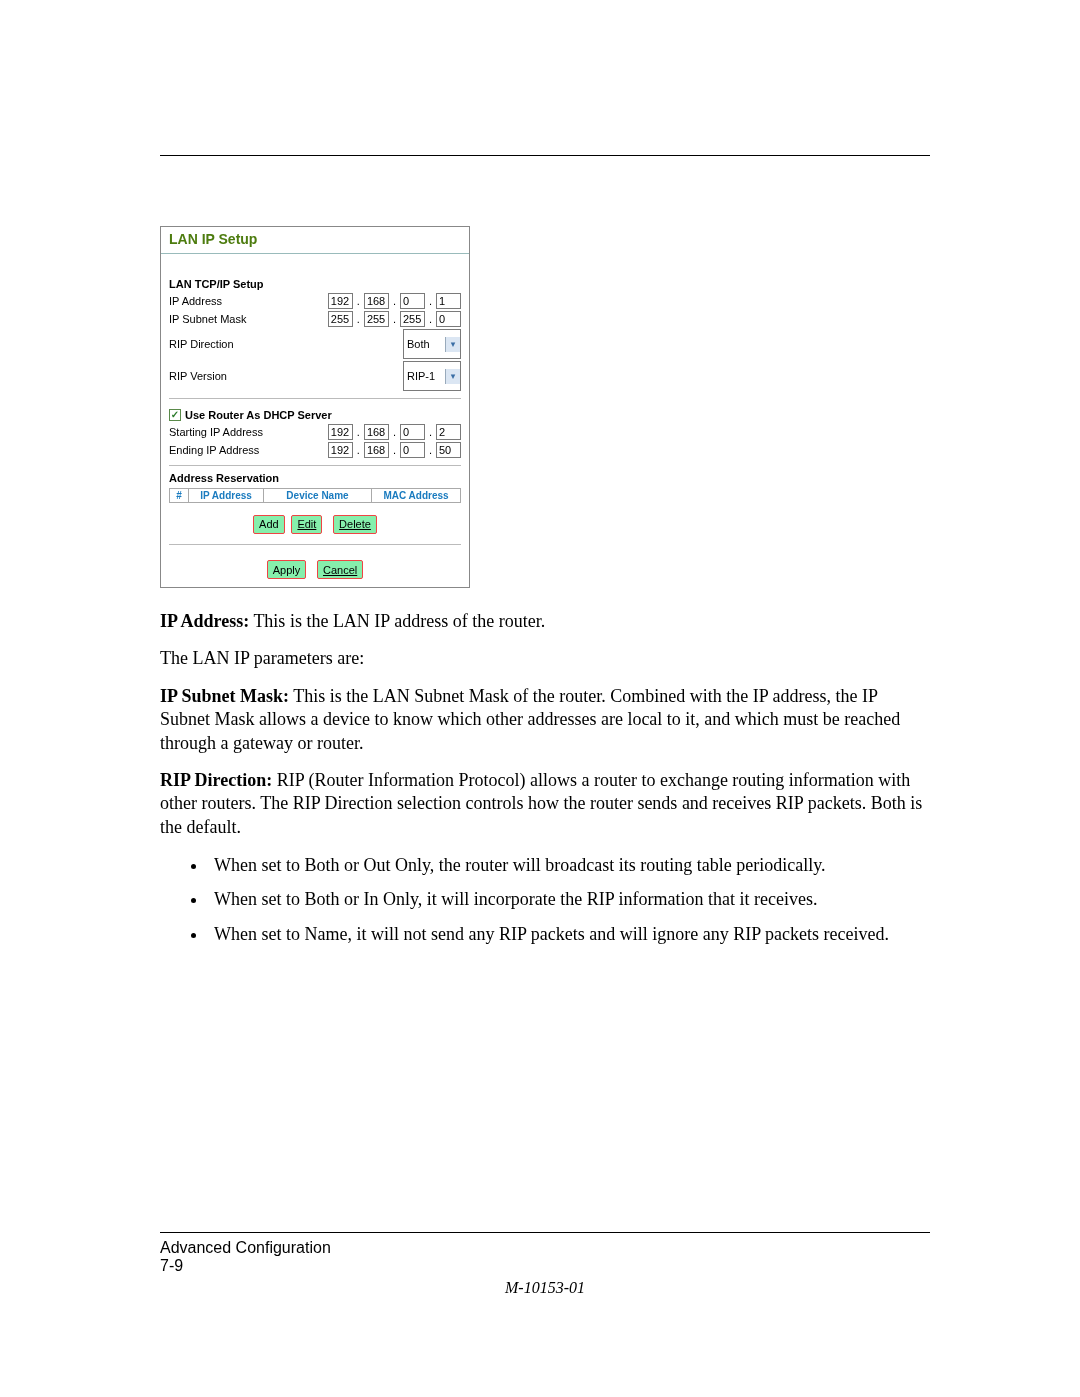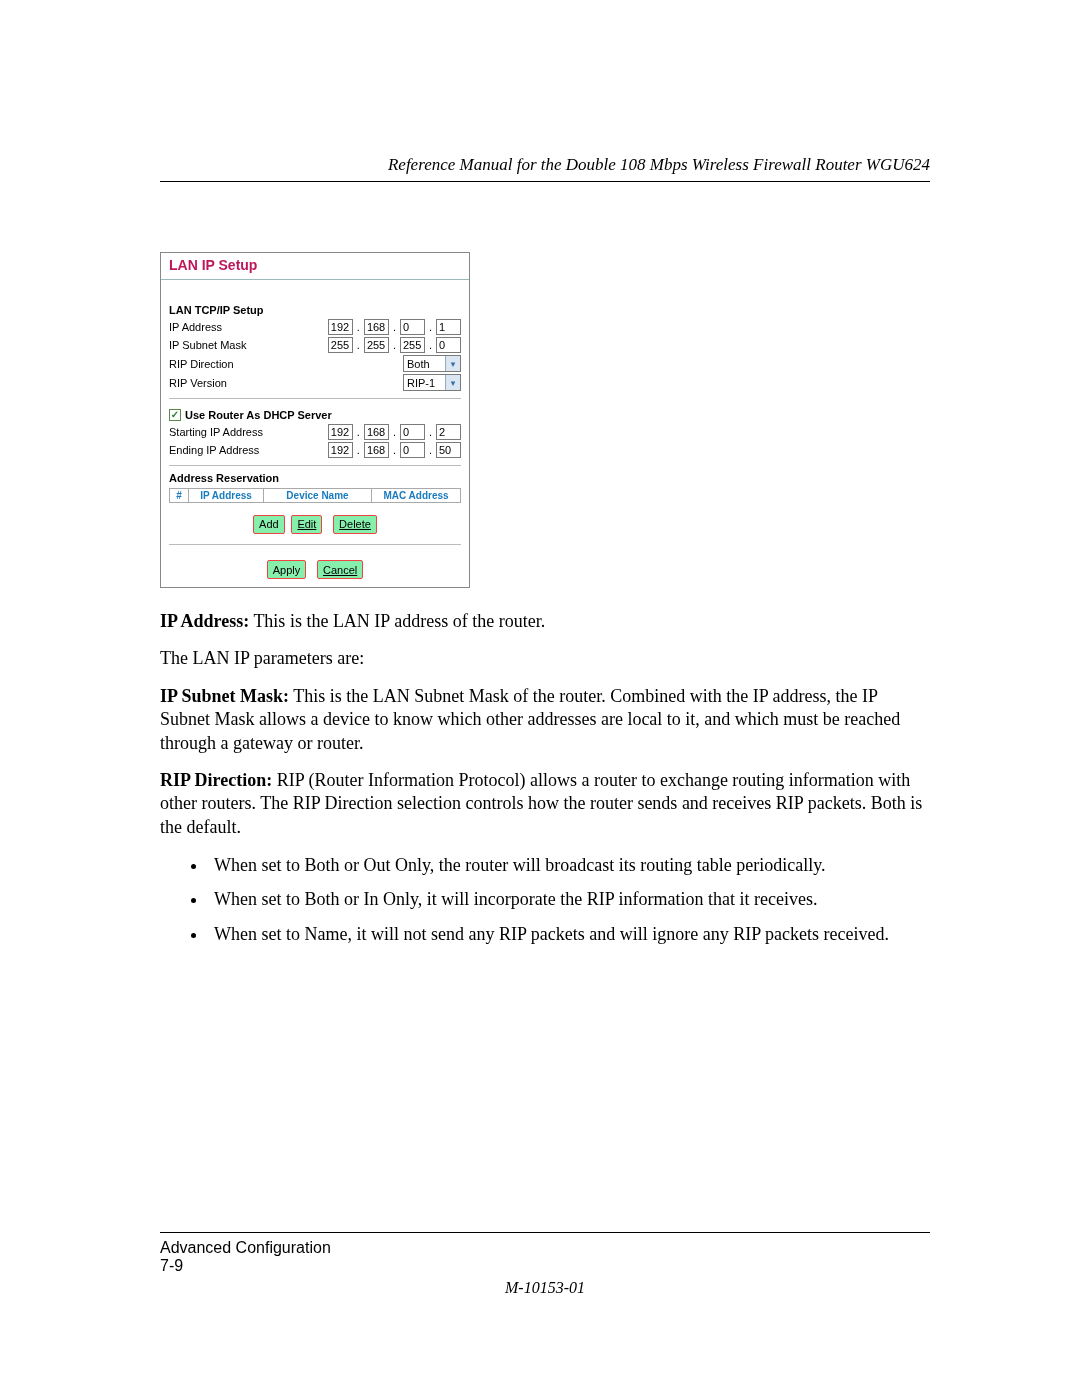--- a/index.html
+++ b/index.html
@@ -27,21 +27,21 @@
     margin-bottom: 70px;
   }
   .figure {
     width: 308px;
     border: 1px solid #888;
     background: #fff;
     font-family: Arial, Helvetica, sans-serif;
     margin-bottom: 22px;
   }
   .fig-title {
-    color: #be185d;
+    color: #4d7c0f;
     font-weight: bold;
     font-size: 14px;
     padding: 4px 8px 6px 8px;
     border-bottom: 1px solid #9bb;
   }
   .fig-spacer {
     height: 24px;
   }
   .fig-section {
     font-size: 11px;
@@ -67,21 +67,21 @@
     padding: 0 2px;
     box-sizing: border-box;
     font-family: Arial, Helvetica, sans-serif;
   }
   .dot {
     font-size: 11px;
     padding: 0 0px;
   }
   .sel {
     width: 58px;
-    height: 17px;
+    height: 30px;
     border: 1px solid #7a7a7a;
     font-size: 11px;
     display: flex;
     align-items: center;
     justify-content: space-between;
     padding: 0 0 0 3px;
     box-sizing: border-box;
     background: #fff;
   }
   .sel .arrow {
@@ -199,21 +199,20 @@
     font-family: "Times New Roman", Times, serif;
     font-size: 16px;
     margin-top: 4px;
   }
 </style>
 </head>
 <body>
 
 <div class="page">
 
-  <div class="running-head">Reference Manual for the Double 108 Mbps Wireless Firewall Router WGU624</div>
   <div class="rule"></div>
 
   <div class="figure">
     <div class="fig-title">LAN IP Setup</div>
     <div class="fig-spacer"></div>
 
     <div class="fig-section">LAN TCP/IP Setup</div>
 
     <div class="fig-row">
       <div class="lbl">IP Address</div>

